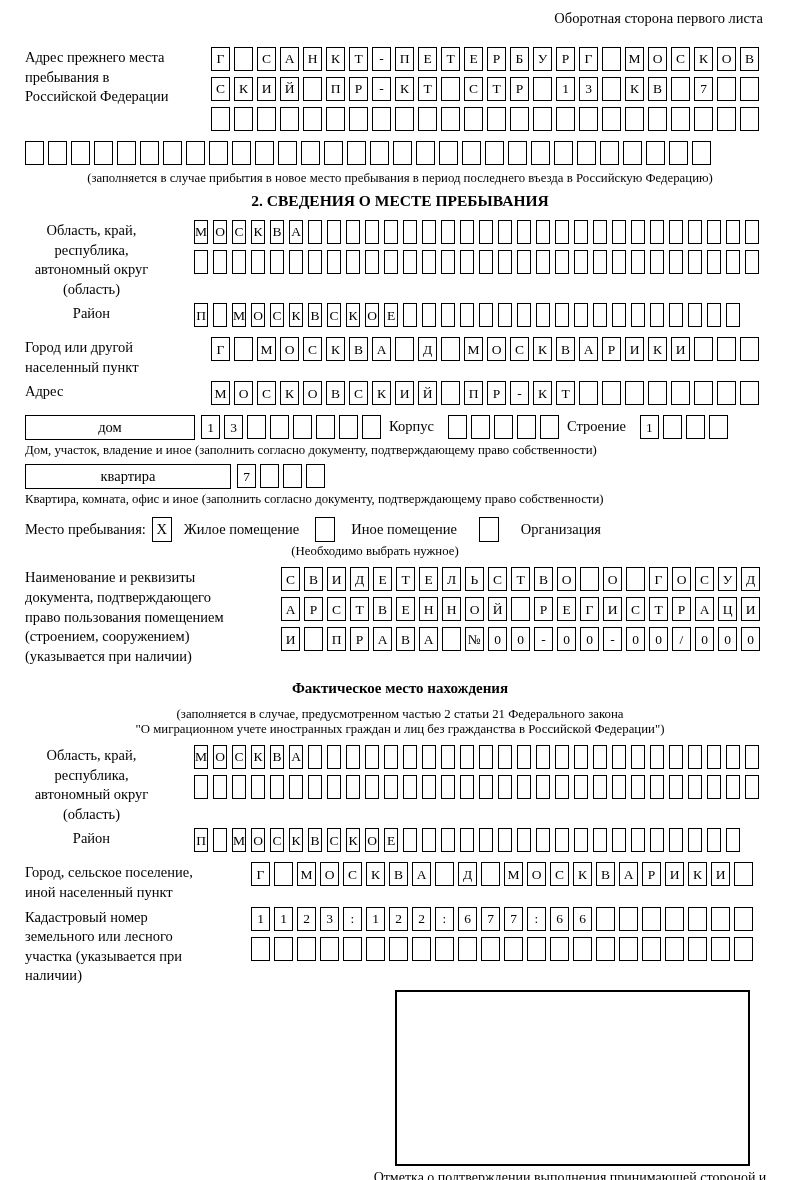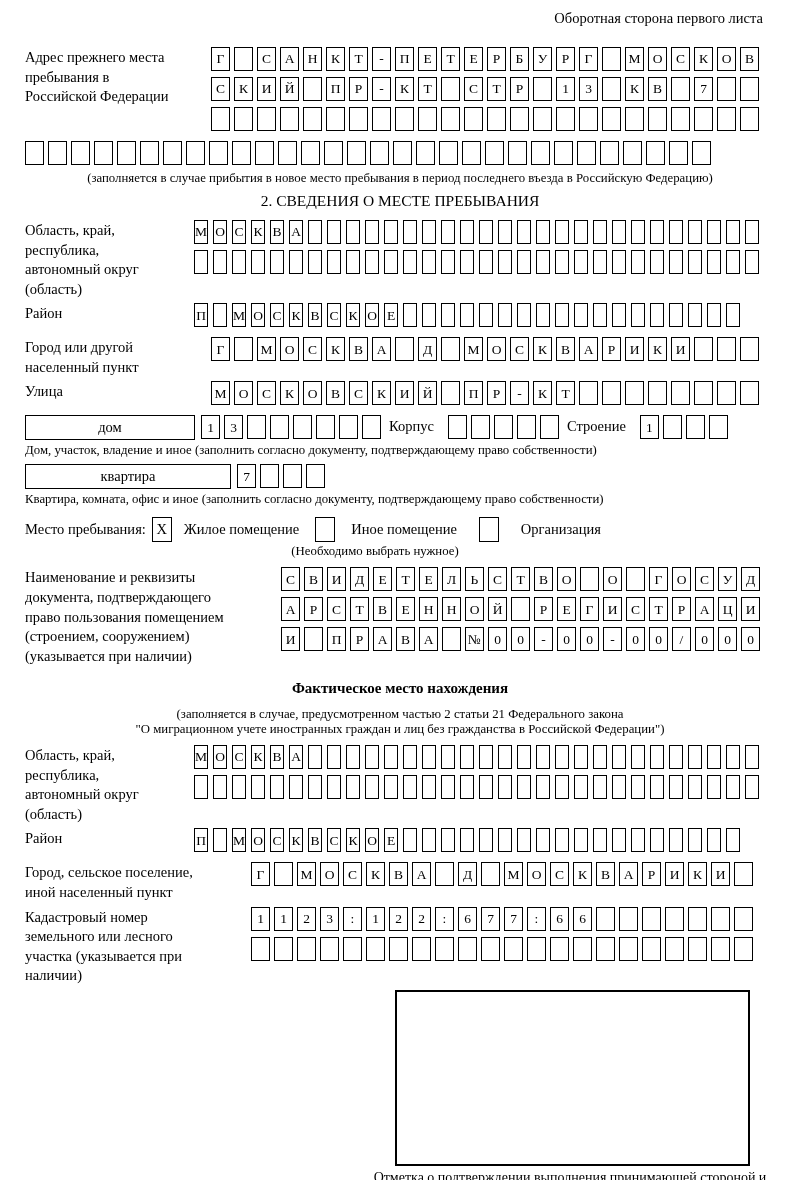--- a/index.html
+++ b/index.html
@@ -6,35 +6,35 @@
   .page{
     width:800px;min-height:1180px;box-sizing:border-box;
     padding:10px 25px 10px 25px;
     font-family:"Liberation Serif","DejaVu Serif",serif;
     color:#000;background:#fff;position:relative;
   }
   .header-note{text-align:right;font-size:14.5px;padding-right:12px;margin-bottom:20px;}
   .flex-row{display:flex;align-items:flex-start;margin-bottom:4px;gap:36px;}
   .label{font-size:14.5px;line-height:1.35;flex:none;padding-top:1px;}
   .w150{width:150px;}
-  .w130{width:133px;}
+  .w130{width:133px;text-align:center;}
   .w190{width:190px;}
   .w220{width:220px;}
   .rows{flex:1;}
   .cellrow{display:flex;gap:4px;margin-bottom:6px;flex:none;}
   .cellrow.sm{gap:5px;}
   .cell{
     width:17px;height:22px;border:1.5px solid #000;flex:none;
     display:flex;align-items:center;justify-content:center;
     font-size:13.5px;line-height:1;
   }
   .cell-sm{width:12px;height:22px;}
   .caption{font-size:12.8px;}
   .center{text-align:center;}
-  .sec-title{font-weight:normal;font-size:15.5px;text-align:center;margin:6px 0 10px 0;}
+  .sec-title{font-weight:bold;font-size:15.5px;text-align:center;margin:6px 0 10px 0;}
   .sub-title{font-weight:bold;font-size:15px;text-align:center;margin:14px 0 10px 0;}
   .wide-box{
     border:1.5px solid #000;height:25px;box-sizing:border-box;flex:none;
     display:flex;align-items:center;justify-content:center;font-size:14.5px;
   }
   .house-box{width:170px;}
   .apt-box{width:206px;}
   .inline-label{font-size:14.5px;padding:3px 8px 0 8px;flex:none;}
   .house-row{display:flex;align-items:flex-start;margin:2px 0 3px 0;}
   .house-row .cellrow{margin-bottom:0;margin-left:6px;}
@@ -308,21 +308,21 @@
         <span class="cell">И</span>
         <span class="cell">К</span>
         <span class="cell">И</span>
         <span class="cell"></span>
         <span class="cell"></span>
         <span class="cell"></span>
       </div>
   </div>
 
   <div class="flex-row">
-    <div class="label w150">Улица</div>
+    <div class="label w150">Адрес</div>
     <div class="cellrow">
         <span class="cell">М</span>
         <span class="cell">О</span>
         <span class="cell">С</span>
         <span class="cell">К</span>
         <span class="cell">О</span>
         <span class="cell">В</span>
         <span class="cell">С</span>
         <span class="cell">К</span>
         <span class="cell">И</span>

